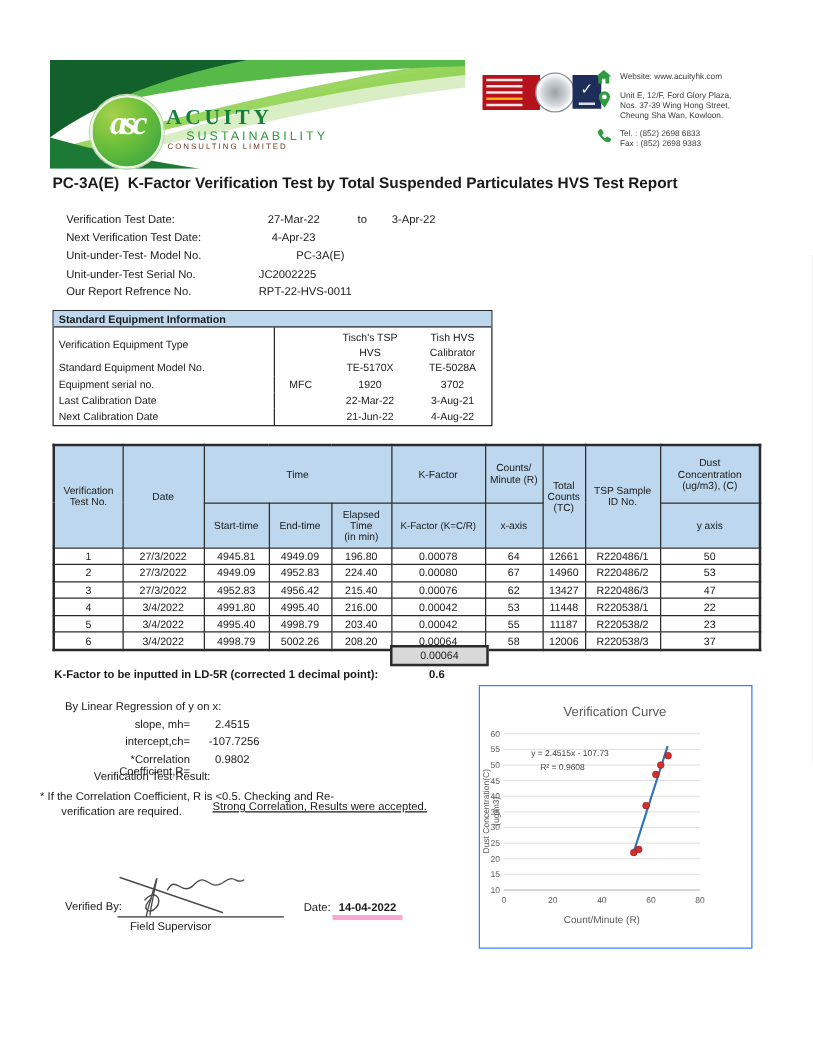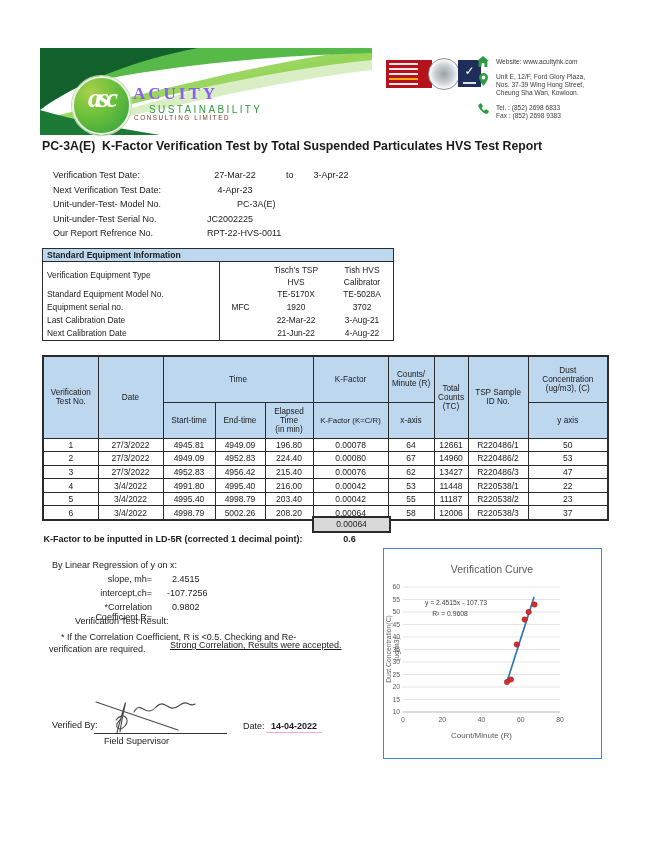--- a/index.html
+++ b/index.html
@@ -8,21 +8,21 @@
   .abs{position:absolute;}
 
   
   .logo-circle{position:absolute;left:72px;top:76px;width:55px;height:55px;border-radius:50%;
     background:radial-gradient(circle at 30% 25%, #a8d04a 0%, #6abf3a 45%, #2f9e44 100%);
     border:2px solid #e9f4e2;box-shadow:0 0 0 1px #bcd9a8;}
   .logo-circle .mono{position:absolute;left:0;top:5px;width:100%;text-align:center;
     font-family:"Liberation Serif",serif;font-style:italic;font-weight:bold;
     font-size:27px;color:#ffffff;letter-spacing:-3px;}
   .brand-name{position:absolute;left:133px;top:84px;font-family:"Liberation Serif",serif;
-    font-weight:bold;font-size:17px;letter-spacing:3px;color:#8b5cf6;}
+    font-weight:bold;font-size:17px;letter-spacing:3px;color:#15803d;}
   .brand-sub{position:absolute;left:149px;top:104px;font-size:10px;letter-spacing:2.4px;color:#2e9b3e;}
   .brand-sub2{position:absolute;left:134px;top:114px;font-size:6.3px;letter-spacing:1.6px;color:#6e3b1f;}
 
   .cert-red{position:absolute;left:386px;top:60px;width:46px;height:28px;background:#b5121b;}
   .cert-red i{display:block;height:2px;background:#ffffff;margin:3px 14px 0 3px;opacity:.9;}
   .cert-seal{position:absolute;left:428px;top:58px;width:30px;height:30px;border-radius:50%;
     background:radial-gradient(circle at 50% 50%, #9aa0a6 0%, #cfd4d8 45%, #ffffff 70%);
     border:1.5px solid #8a9096;}
   .cert-navy{position:absolute;left:458px;top:60px;width:23px;height:27px;background:#1e2d5a;
     color:#fff;text-align:center;font-size:12px;line-height:22px;}
@@ -66,21 +66,21 @@
   .reg-rlabel{position:absolute;width:103px;text-align:right;font-size:9px;}
   .underlined{text-decoration:underline;}
 
   
   .chart-box{position:absolute;left:383px;top:548px;width:217px;height:209px;background:#ffffff;
     border:1px solid #3b82f6;}
 
   
   .sig-line{position:absolute;left:94px;top:733px;width:133px;border-top:1px solid #333;}
   .date-val{position:absolute;left:266px;top:721px;font-size:9px;font-weight:bold;
-    border-bottom:1px solid #f9a8d4;padding:0 5px 1px 5px;}
+    border-bottom:4px solid #f9a8d4;padding:0 5px 1px 5px;}
 </style>
 </head>
 <body>
 
 <div class="page">
 
   <svg class="abs" style="left:40px;top:48px;" width="332" height="87" viewBox="0 0 332 87">
     <path d="M0,87 C100,58 220,20 332,3 L332,22 C225,34 105,66 0,87 Z" fill="#d9eec4"></path>
     <path d="M0,72 C110,44 235,12 332,0 L332,12 C230,22 108,50 0,80 Z" fill="#8fd14f" opacity="0.9"></path>
     <path d="M0,0 L332,0 L332,5 C210,8 85,22 0,46 Z" fill="#57b947"></path>
@@ -313,21 +313,21 @@
 
   <div class="abs reg" style="left:52px;top:560px;">By Linear Regression of y on x:</div>
   <div class="reg-rlabel" style="left:49px;top:574px;">slope, mh=</div>
   <div class="abs reg" style="left:172px;top:574px;">2.4515</div>
   <div class="reg-rlabel" style="left:49px;top:588px;">intercept,ch=</div>
   <div class="abs reg" style="left:167px;top:588px;">-107.7256</div>
   <div class="reg-rlabel" style="left:49px;top:602px;">*Correlation Coefficient,R=</div>
   <div class="abs reg" style="left:172px;top:602px;">0.9802</div>
   <div class="abs reg" style="left:75px;top:616px;">Verification Test Result:</div>
   <div class="abs reg underlined" style="left:170px;top:616px;margin-top:24px;">Strong Correlation, Results were accepted.</div>
-  <div class="abs reg" style="left:61px;top:632px;">* If the Correlation Coefficient, R is &lt;0.5. Checking and Re-</div>
+  <div class="abs reg" style="left:32px;top:632px;">* If the Correlation Coefficient, R is &lt;0.5. Checking and Re-</div>
   <div class="abs reg" style="left:49px;top:644px;">verification are required.</div>
 
   <div class="chart-box">
     <svg width="217" height="207" viewBox="0 0 217 207">
         <line x1="19" x2="176" y1="163" y2="163" stroke="#d9d9d9" stroke-width="0.7"></line>
         <line x1="19" x2="176" y1="150.5" y2="150.5" stroke="#d9d9d9" stroke-width="0.7"></line>
         <line x1="19" x2="176" y1="138" y2="138" stroke="#d9d9d9" stroke-width="0.7"></line>
         <line x1="19" x2="176" y1="125.5" y2="125.5" stroke="#d9d9d9" stroke-width="0.7"></line>
         <line x1="19" x2="176" y1="113" y2="113" stroke="#d9d9d9" stroke-width="0.7"></line>
         <line x1="19" x2="176" y1="100.5" y2="100.5" stroke="#d9d9d9" stroke-width="0.7"></line>

